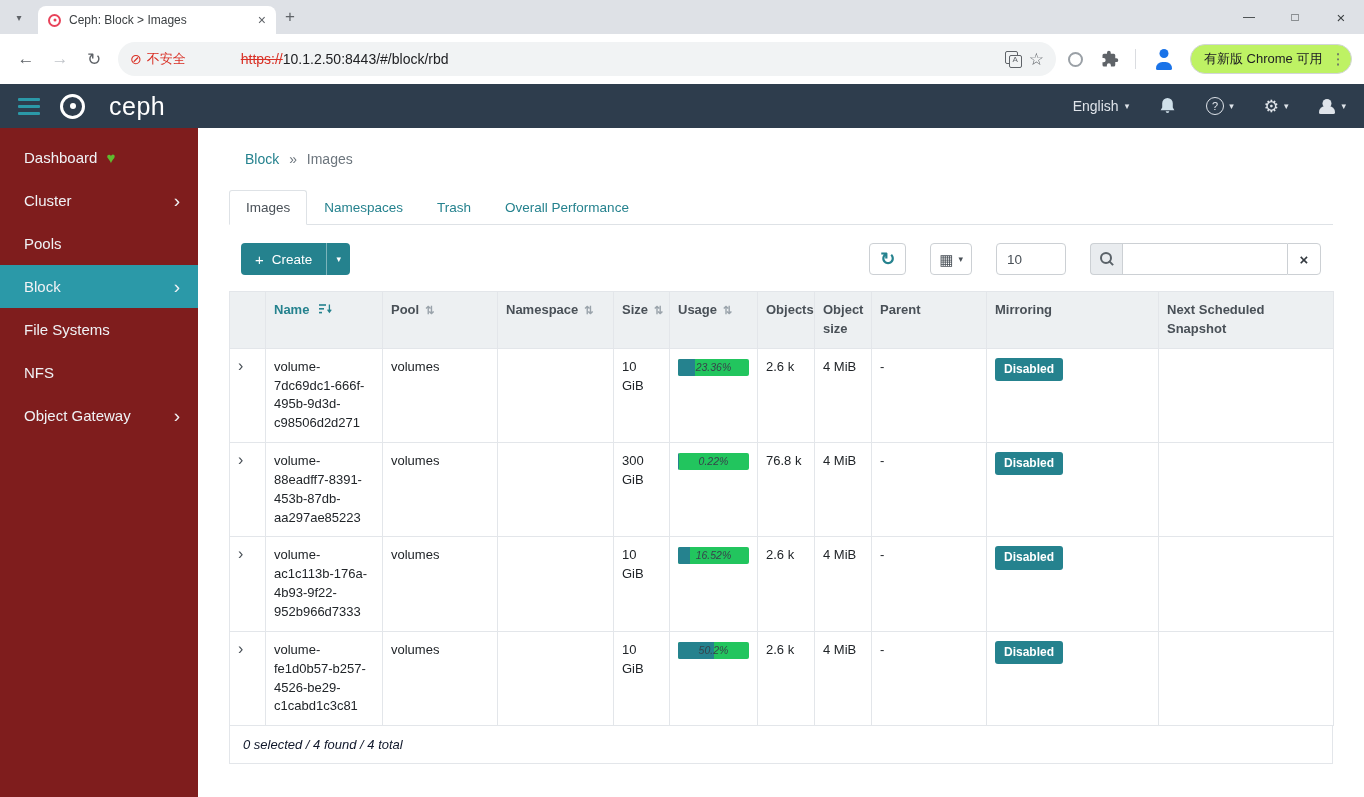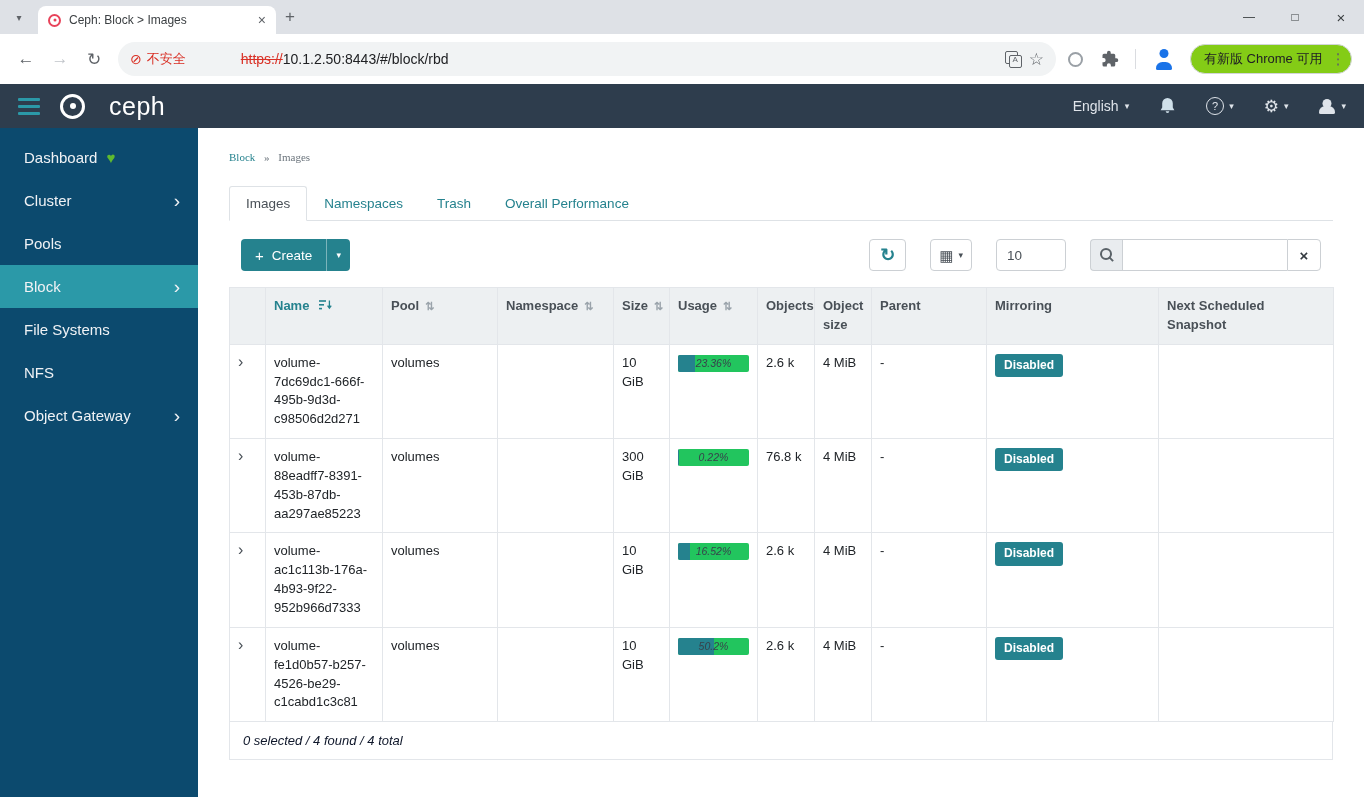--- a/index.html
+++ b/index.html
@@ -32,21 +32,21 @@
   .i-translate::after{content:"A";position:absolute;right:0;bottom:0;width:11px;height:11px;background:#f1f3f4;border:1.6px solid #5f6368;border-radius:2px;font-size:8px;line-height:8px;text-align:center;color:#5f6368;}
   .i-star{font-size:17px;color:#5f6368;flex:none;cursor:pointer;line-height:1;}
   .ring-icon{width:15px;height:15px;border:2.5px solid #9aa0a6;border-radius:50%;margin:0 10px;flex:none;cursor:pointer;}
   .ext-icon{margin:0 6px;flex:none;cursor:pointer;display:flex;}
   .addr-divider{width:1px;height:20px;background:#dadce0;margin:0 8px;flex:none;}
   .avatar{width:24px;height:24px;position:relative;margin:0 6px;flex:none;cursor:pointer;}
   .person{position:relative;display:inline-block;}
   .person::before{content:"";position:absolute;top:2px;left:50%;transform:translateX(-50%);width:9px;height:9px;border-radius:50%;background:currentColor;}
   .person::after{content:"";position:absolute;bottom:1px;left:50%;transform:translateX(-50%);width:16px;height:8px;border-radius:8px 8px 2px 2px;background:currentColor;}
   .avatar.person{color:#1a73e8;width:24px;height:24px;}
-  .update-chip{display:flex;align-items:center;gap:8px;height:30px;border:1px solid #d2d5d9;border-radius:16px;background:#84cc16;padding:0 6px 0 13px;margin-left:6px;cursor:pointer;flex:none;}
+  .update-chip{display:flex;align-items:center;gap:8px;height:30px;border:1px solid #d2d5d9;border-radius:16px;background:#bef264;padding:0 6px 0 13px;margin-left:6px;cursor:pointer;flex:none;}
   .update-chip .chip-label{font-size:13px;color:#202124;white-space:nowrap;}
   .update-chip .dots{font-size:15px;color:#5f6368;}
 
   
   .navbar{height:44px;background:#2e3d4d;display:flex;align-items:center;padding:0 18px;}
   .hamburger{width:22px;display:flex;flex-direction:column;gap:4px;margin-right:20px;cursor:pointer;}
   .hamburger span{height:3px;background:#2b99a8;border-radius:1px;}
   .brand{display:flex;align-items:center;gap:24px;cursor:pointer;}
   .ceph-logo{width:25px;height:25px;border:3px solid #fff;border-radius:50%;position:relative;}
   .ceph-logo::after{content:"";position:absolute;width:6px;height:6px;background:#fff;border-radius:50%;left:50%;top:50%;transform:translate(-50%,-50%);}
@@ -54,28 +54,28 @@
   .nav-right{margin-left:auto;display:flex;align-items:center;gap:30px;color:#dfe4ea;}
   .nav-lang{display:flex;align-items:center;gap:6px;font-size:14px;cursor:pointer;}
   .caret{font-size:9px;line-height:1;}
   .nav-icon-btn{display:flex;align-items:center;gap:5px;cursor:pointer;color:#dfe4ea;}
   .q-circle{width:18px;height:18px;border:1.5px solid #dfe4ea;border-radius:50%;font-size:11px;display:flex;align-items:center;justify-content:center;}
   .gear-glyph{font-size:17px;line-height:1;}
   .nav-person{color:#dfe4ea;width:18px;height:18px;}
 
   
   .layout{display:flex;height:669px;}
-  .sidebar{width:198px;background:#0c4a6e;padding-top:8px;flex:none;}
+  .sidebar{width:198px;background:#7f1d1d;padding-top:8px;flex:none;}
   .side-item{height:43px;display:flex;align-items:center;padding:0 18px 0 24px;color:#f0f2f5;font-size:15px;cursor:pointer;}
   .side-item .chev{margin-left:auto;font-size:19px;line-height:1;}
   .side-item.active{background:#2b99a8;}
   .heart{color:#5fba2f;font-size:15px;margin-left:9px;}
 
   .content{flex:1;background:#fff;padding:16px 31px 0;overflow:hidden;}
-  .breadcrumb{font-size:11px;color:#6c757d;margin:7px 0 23px;font-family:Liberation Serif, serif;}
+  .breadcrumb{font-size:14px;color:#6c757d;margin:7px 16px 23px;}
   .breadcrumb .bc-link{color:#25828e;cursor:pointer;}
   .breadcrumb .bc-sep{margin:0 6px;}
 
   .tabs{display:flex;border-bottom:1px solid #dee2e6;}
   .tab-item{padding:9px 16px;font-size:13.5px;color:#25828e;border:1px solid transparent;margin-bottom:-1px;cursor:pointer;}
   .tab-item.active{color:#495057;background:#fff;border-color:#dee2e6 #dee2e6 #fff;border-radius:3px 3px 0 0;}
 
   
   .toolbar{display:flex;align-items:center;margin:18px 0 16px;padding:0 12px;}
   .btn-create{display:flex;cursor:pointer;}

